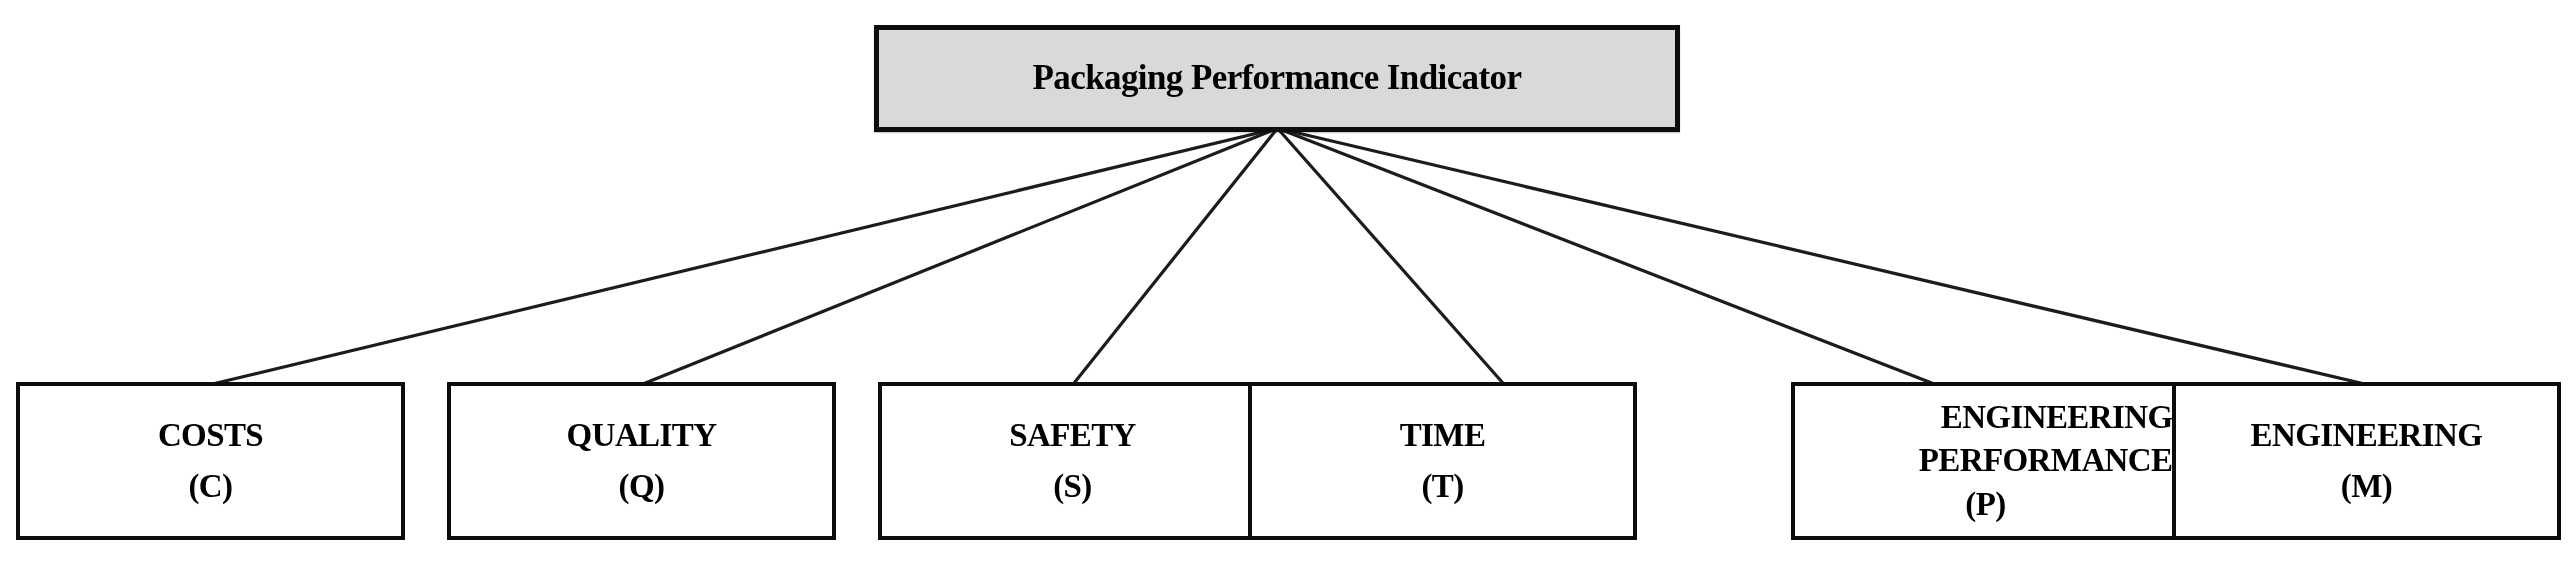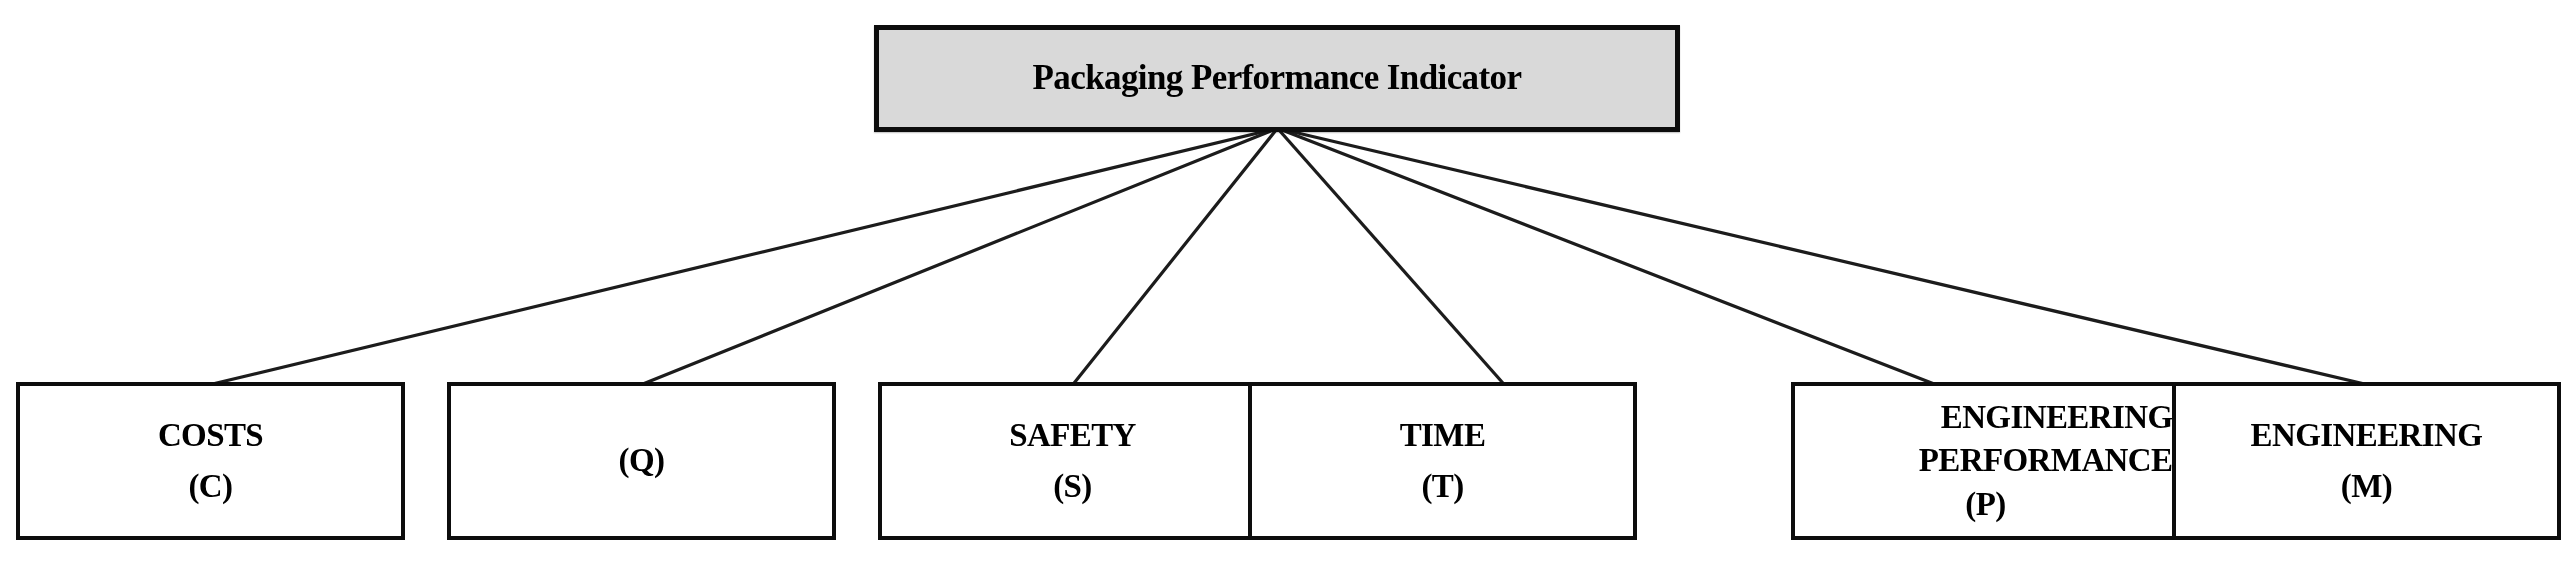--- a/index.html
+++ b/index.html
@@ -97,20 +97,21 @@
   <div class="root-box">
     <span>Packaging Performance Indicator</span>
   </div>
 
   <div class="node n1">
     <span class="node-label">COSTS</span>
     <span class="node-code">(C)</span>
   </div>
 
   <div class="node n2">
+    <span class="node-label">QUALITY</span>
     <span class="node-code">(Q)</span>
   </div>
 
   <div class="node n3">
     <span class="node-label">SAFETY</span>
     <span class="node-code">(S)</span>
   </div>
 
   <div class="node n4">
     <span class="node-label">TIME</span>

